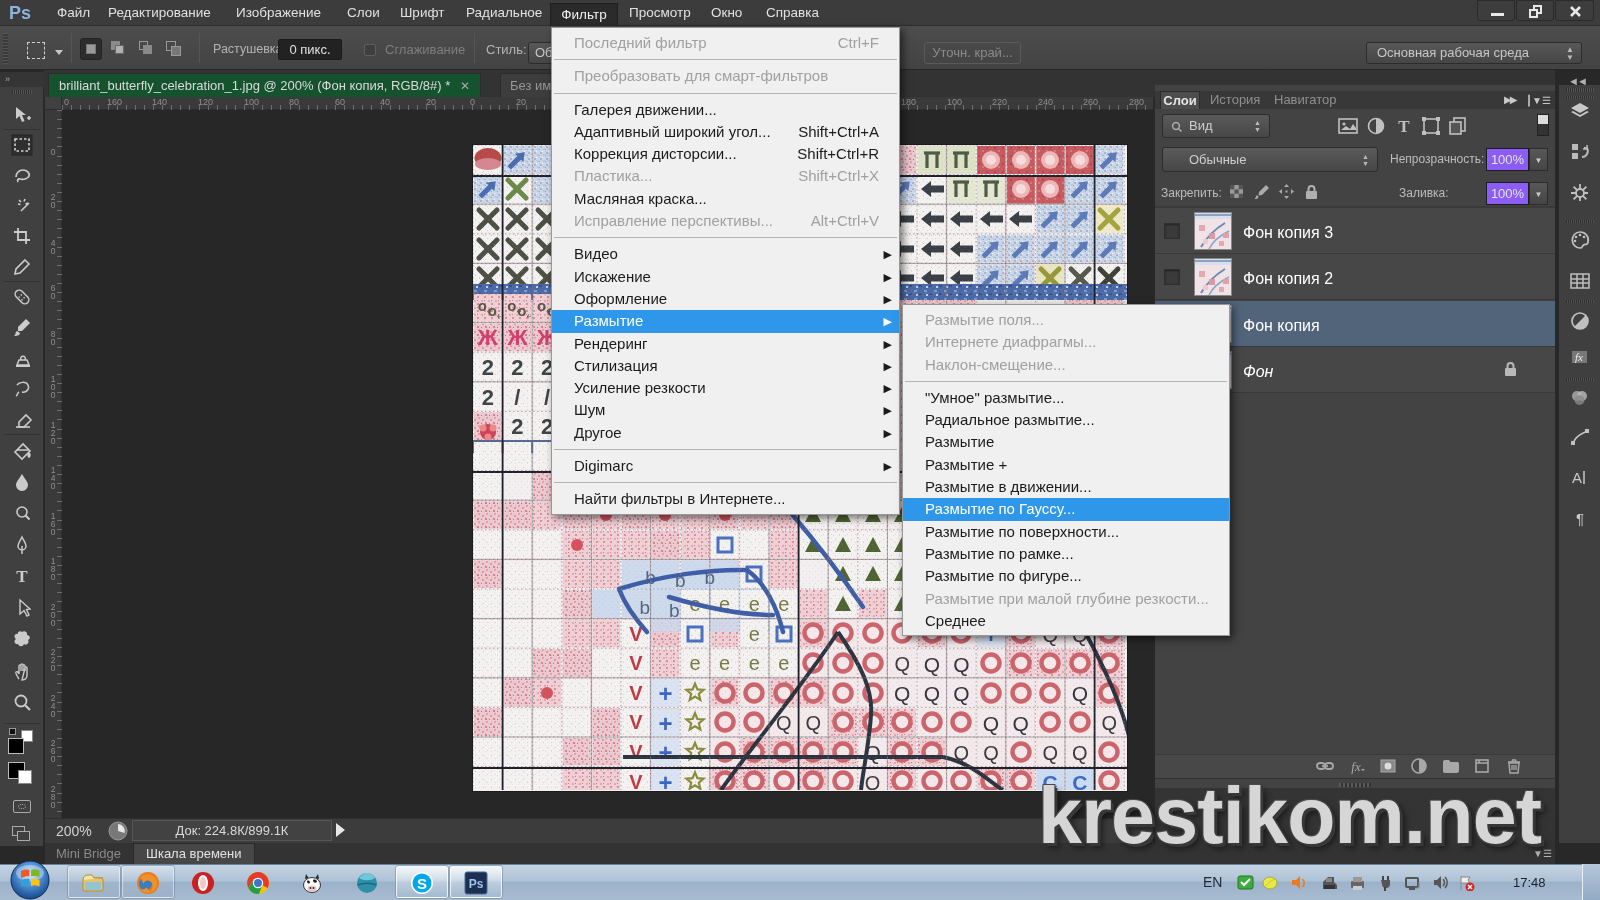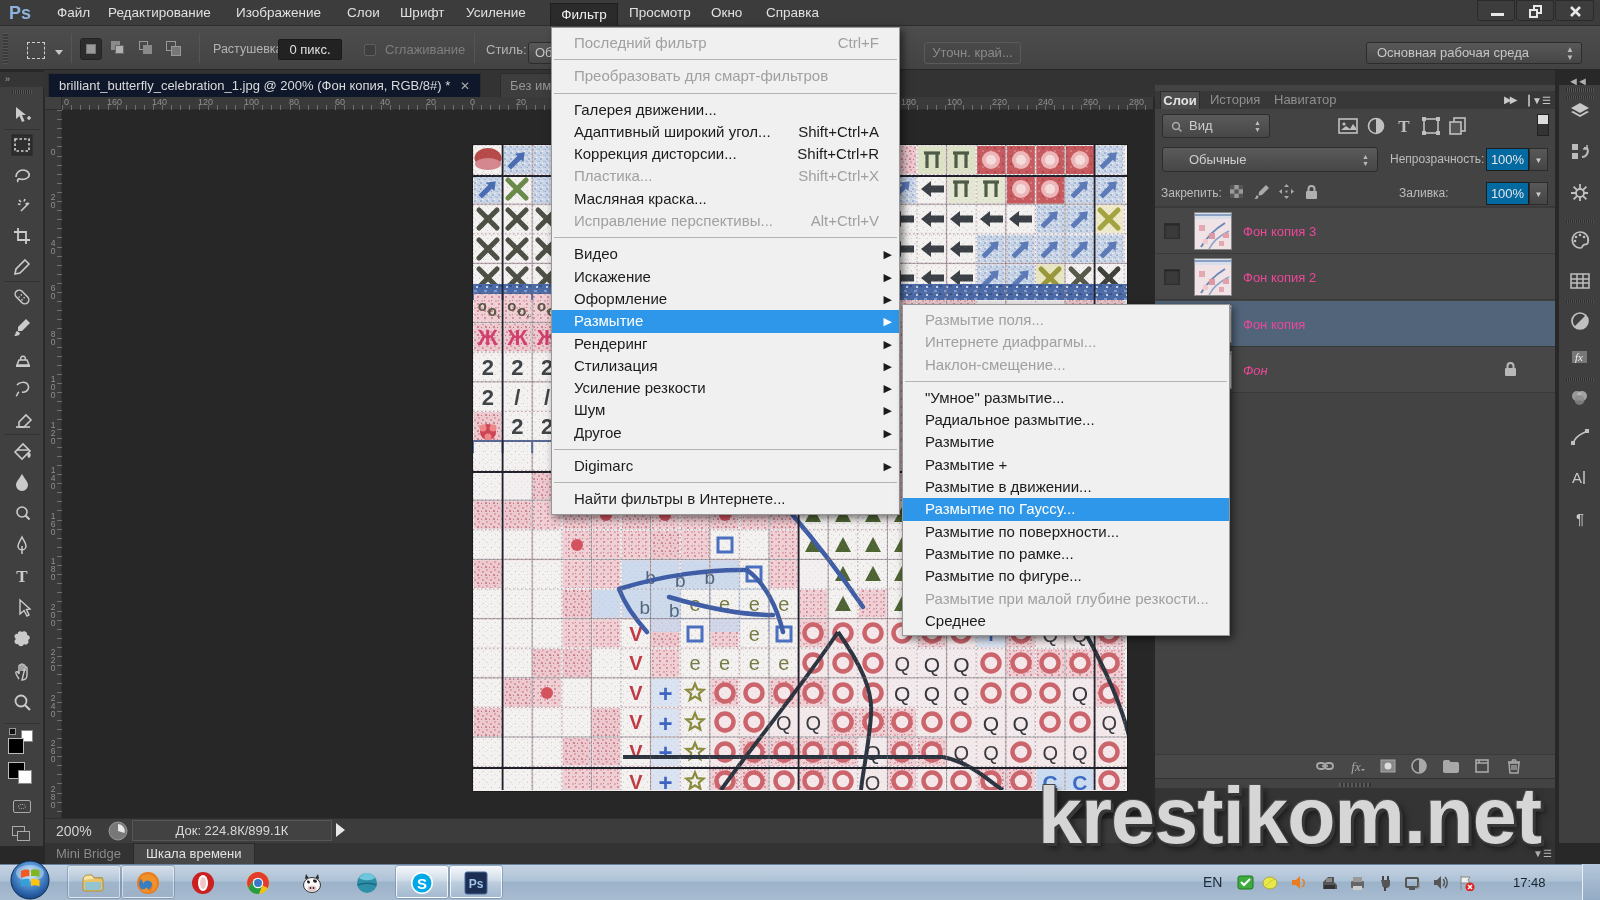--- a/index.html
+++ b/index.html
@@ -12,21 +12,21 @@
 .mitem{top:0;height:26px;line-height:26px;color:#e0e0e0;font-size:13.5px}
 
 #optbar{left:0;top:26px;width:1600px;height:44px;background:linear-gradient(#4d4d4d,#434343);border-bottom:1px solid #272727}
 .osep{top:33px;width:1px;height:30px;background:#383838;border-right:1px solid #555}
 .olab{font-size:13px;color:#b4b4b4;top:42px}
 .olab2{font-size:13px;color:#7e7e7e;top:42px}
 .obtn{top:38px;width:22px;height:22px;border-radius:3px}
 .ofield{top:39px;height:21px;background:#222;border:1px solid #1a1a1a;border-radius:2px;color:#e0e0e0;font-size:13px;text-align:center}
 
 #tabbar{left:44px;top:70px;width:1511px;height:27px;background:#333}
-#atab{left:48px;top:73px;height:24px;background:#0f172a;border:1px solid #2c2c2c;border-bottom:none;color:#dadada;font-size:13px;line-height:23px;padding:0 10px}
+#atab{left:48px;top:73px;height:24px;background:#14532d;border:1px solid #2c2c2c;border-bottom:none;color:#dadada;font-size:13px;line-height:23px;padding:0 10px}
 #itab{left:500px;top:73px;height:24px;background:#3d3d3d;border:1px solid #2c2c2c;border-bottom:none;color:#969696;font-size:13px;line-height:23px;padding:0 9px}
 
 #hruler{left:62px;top:97px;width:1091px;height:13px;background:#3a3a3a;border-bottom:1px solid #2d2d2d}
 #vruler{left:45px;top:97px;width:17px;height:721px;background:#3a3a3a;border-right:1px solid #2d2d2d}
 #rcorner{left:45px;top:97px;width:17px;height:13px;background:#404040;border-right:1px solid #2d2d2d;border-bottom:1px solid #2d2d2d}
 .rnum{color:#909090;font-size:9px}
 
 #toolbar{left:0;top:72px;width:44px;height:774px;background:#404040;border-right:1px solid #2a2a2a}
 #toolhead{left:0;top:72px;width:44px;height:15px;background:#353535;color:#a8a8a8;font-size:9px;line-height:14px;padding-left:5px;letter-spacing:-1px}
 
@@ -36,27 +36,27 @@
 #statusbar{left:45px;top:818px;width:1108px;height:25px;background:#3c3c3c;border-top:1px solid #2f2f2f}
 #tlstrip{left:45px;top:843px;width:1510px;height:21px;background:#333}
 #tltab{left:133px;top:843px;height:21px;background:#474747;border:1px solid #2a2a2a;border-bottom:none;color:#e2e2e2;font-size:13px;line-height:20px;padding:0 12px}
 
 #rpanel{left:1155px;top:85px;width:400px;height:758px;background:#434343}
 #rtabs{left:1155px;top:91px;width:400px;height:18px;background:#383838}
 #rtabActive{left:1160px;top:91px;width:40px;height:18px;background:#4d4d4d;color:#e4e4e4;font-size:13px;font-weight:bold;text-align:center;line-height:17px;border:1px solid #2c2c2c;border-bottom:none}
 .rtab{top:91px;height:18px;color:#8f8f8f;font-size:13px;line-height:17px}
 .pfield{background:linear-gradient(#5a5a5a,#474747);border:1px solid #2c2c2c;border-radius:3px;color:#cecece;font-size:13px}
 .plab{font-size:12px;color:#bcbcbc}
-.pnum{background:#0369a1;border:1px solid #1d1d1d;color:#e4e4e4;font-size:13px;text-align:center}
+.pnum{background:#8b5cf6;border:1px solid #1d1d1d;color:#e4e4e4;font-size:13px;text-align:center}
 .parrbtn{background:linear-gradient(#585858,#454545);border:1px solid #2c2c2c;color:#ccc;text-align:center}
 .lrow{left:1155px;width:400px;height:46px;border-bottom:1px solid #393939;background:#474747}
 .lrow.sel{background:#51647a}
 .lvis{left:1164px;width:16px;height:16px;background:#3a3a3a;border:1px solid #2e2e2e;box-shadow:inset 0 1px 2px #222}
 .lthumb{left:1194px;width:38px;height:38px;border:1px solid #888;background:#efe4e6;overflow:hidden}
-.lname{font-size:13px;color:#ec4899}
+.lname{font-size:16px;color:#ffffff}
 #rdock{left:1559px;top:85px;width:41px;height:758px;background:#3f3f3f}
 
 .menu{background:#f0f0f0;border:1px solid #979797;box-shadow:3px 3px 8px rgba(0,0,0,.55)}
 .mi{position:relative;height:22.3px;line-height:22.3px;font-size:15px;color:#1b1b1b;padding-left:22px}
 .mi .sc{position:absolute;right:20px;top:0}
 .mi .sub{position:absolute;right:7px;top:0;font-size:11px}
 .mi.dis{color:#a0a0a0}
 .mi.hl{background:#2e97ea;color:#fff}
 .msep{height:11px;position:relative}
 .msep:after{content:"";position:absolute;left:2px;right:2px;top:5px;border-top:1px solid #b4b4b4}
@@ -68,21 +68,21 @@
 #wmark{left:1038px;top:770px;font-size:79px;font-weight:bold;color:#d6d6d6;letter-spacing:-0.8px;text-shadow:3px 3px 0 #383838,-1px -1px 0 #4a4a4a,1px -1px 0 #424242,-1px 1px 0 #424242,5px 5px 6px rgba(0,0,0,.5)}
 </style></head>
 <body>
 <div class="abs" id="menubar"></div>
 <div class="abs" id="pslogo">Ps</div>
 <div class="abs mitem txt" style="left:57px">Файл</div>
 <div class="abs mitem txt" style="left:108px">Редактирование</div>
 <div class="abs mitem txt" style="left:236px">Изображение</div>
 <div class="abs mitem txt" style="left:347px">Слои</div>
 <div class="abs mitem txt" style="left:400px">Шрифт</div>
-<div class="abs mitem txt" style="left:466px">Усиление</div>
+<div class="abs mitem txt" style="left:466px">Радиальное</div>
 <div class="abs mitem txt" style="left:629px">Просмотр</div>
 <div class="abs mitem txt" style="left:711px">Окно</div>
 <div class="abs mitem txt" style="left:766px">Справка</div>
 <div class="abs" style="left:550px;top:3px;width:68px;height:23px;background:#2b2b2b;border:1px solid #1f1f1f;border-bottom:none;color:#f0f0f0;font-size:13.5px;text-align:center;line-height:21px">Фильтр</div>
 <div class="abs" style="left:1477px;top:0;width:118px;height:21px">
 <div class="abs" style="left:0;width:38px;height:21px;background:#3d3d3d;border:1px solid #2a2a2a;border-radius:0 0 3px 3px">
       <div class="abs" style="left:13px;top:12px;width:13px;height:3px;background:#e8e8e8"></div>
     </div>
 <div class="abs" style="left:39px;width:38px;height:21px;background:#3d3d3d;border:1px solid #2a2a2a;border-radius:0 0 3px 3px">
  <div class="abs" style="left:16px;top:4px;width:9px;height:9px;border:2px solid #e8e8e8"></div>

